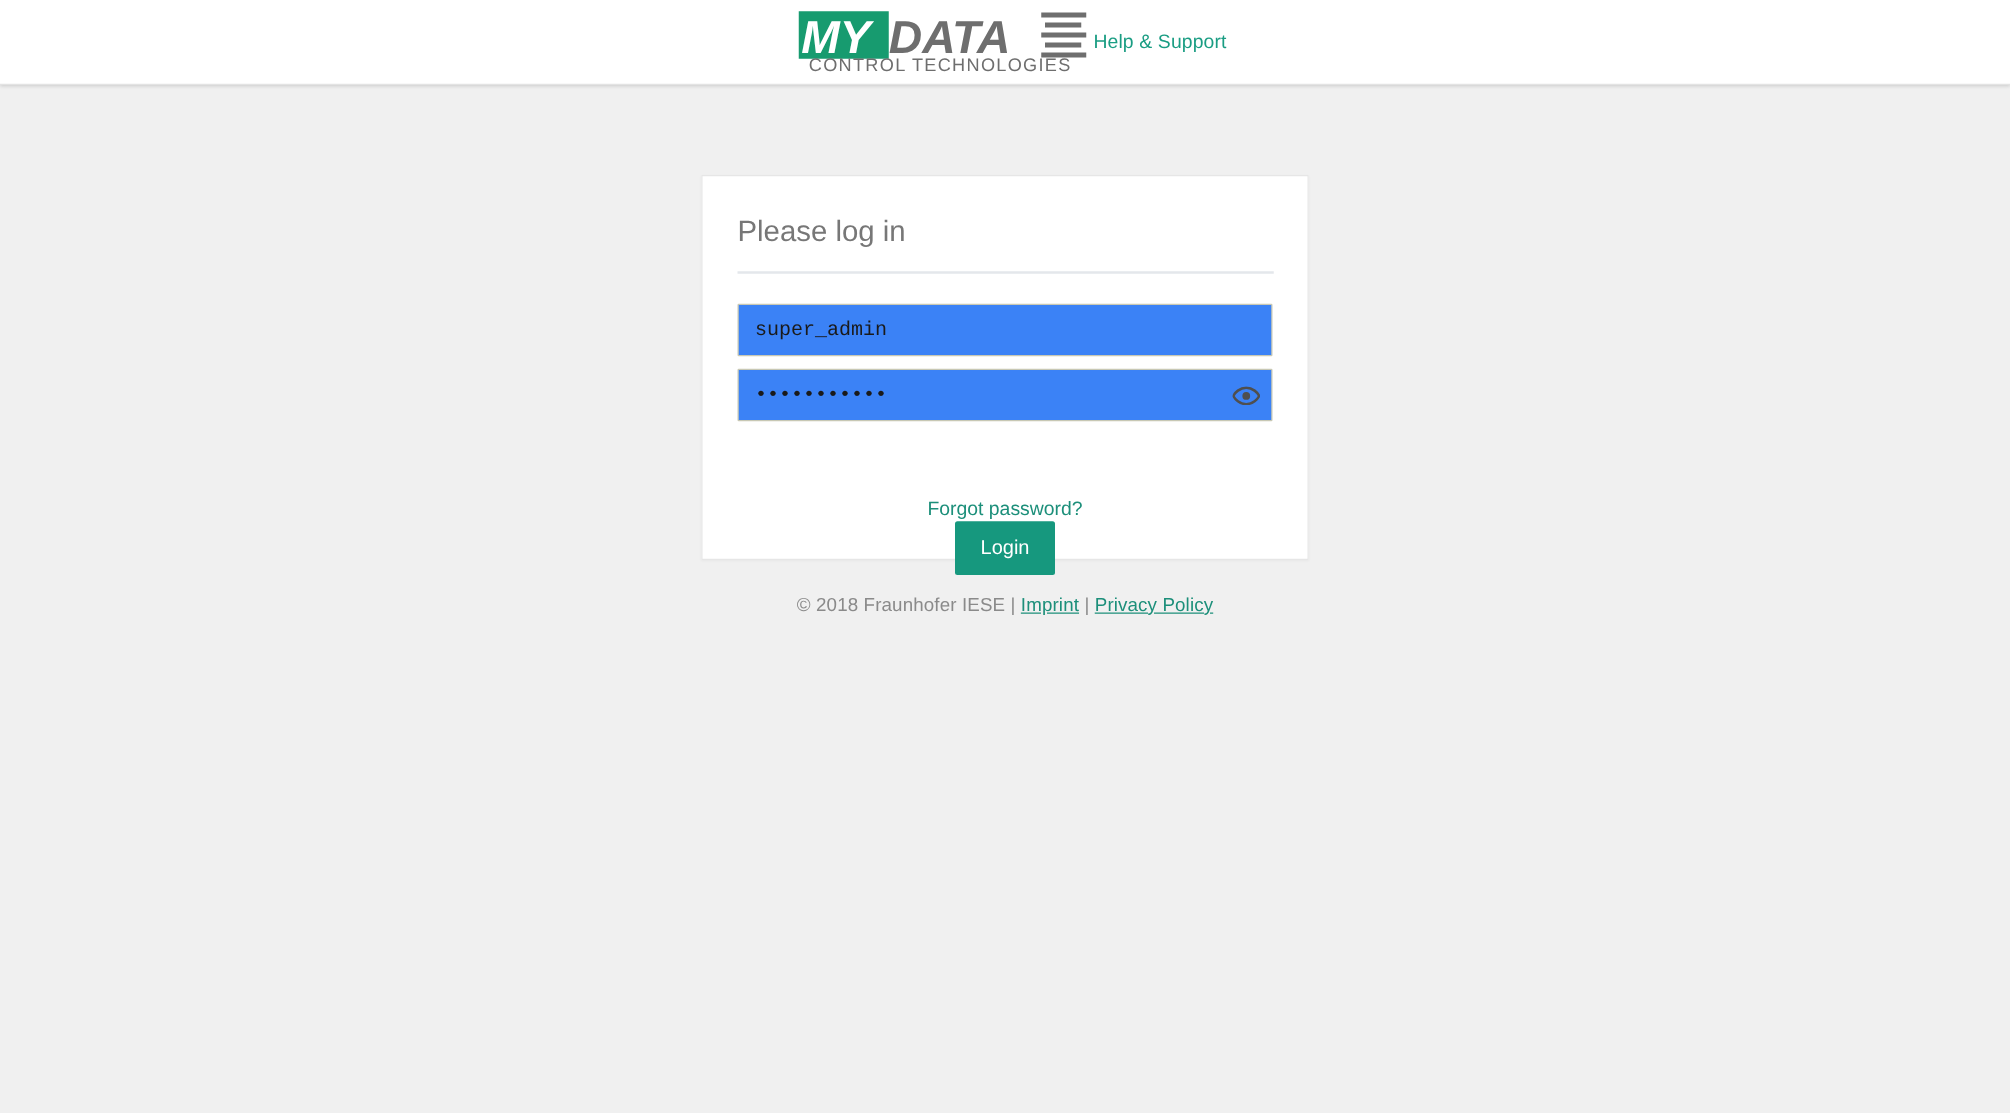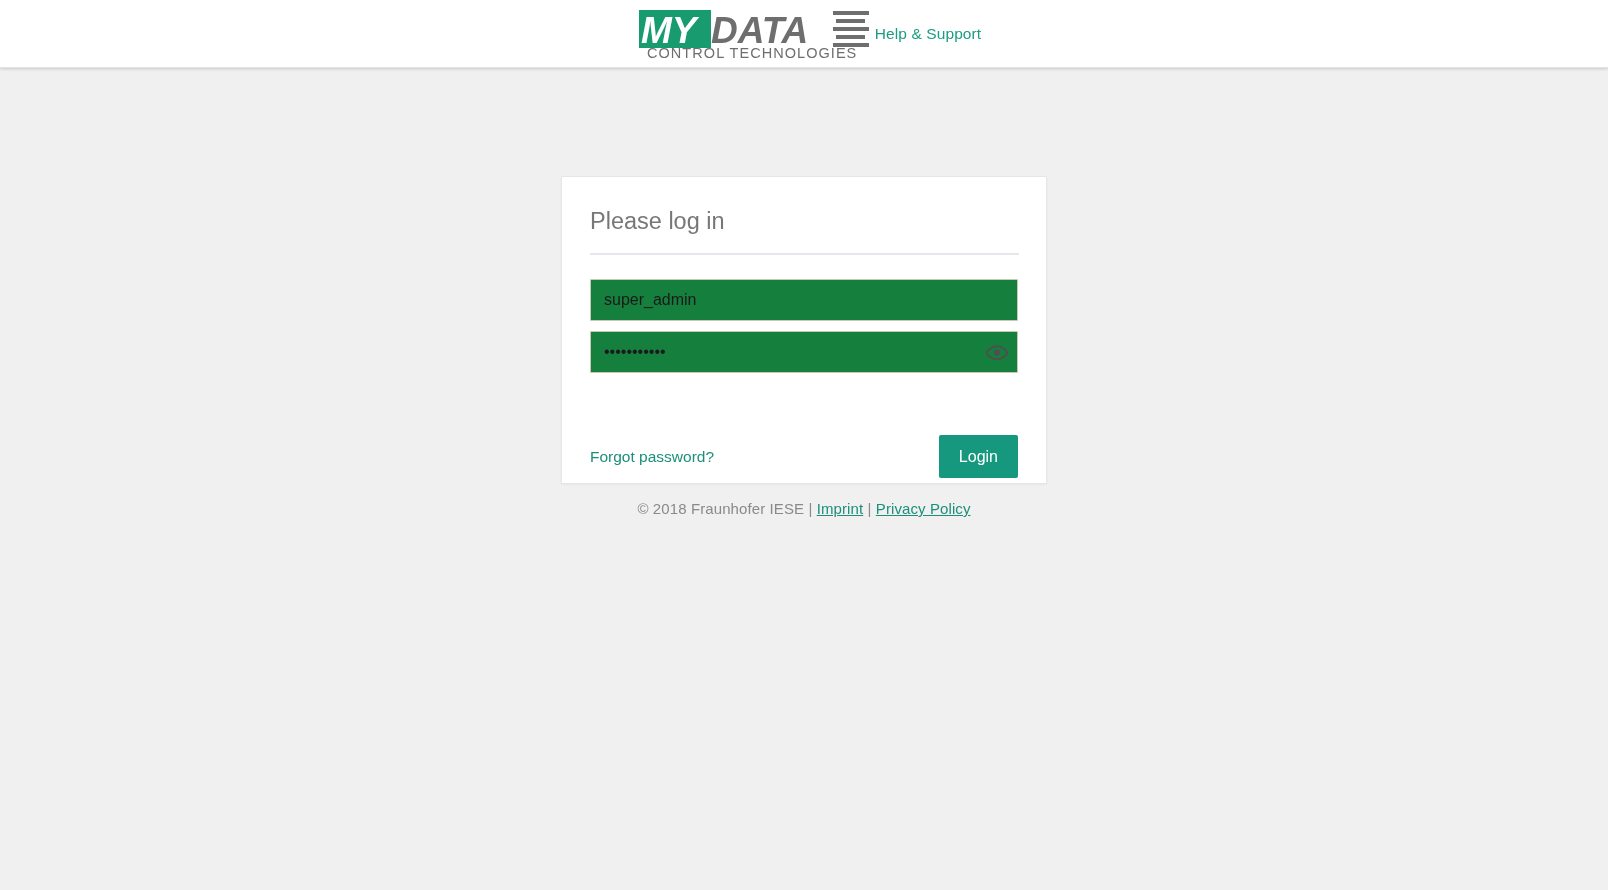--- a/index.html
+++ b/index.html
@@ -43,21 +43,21 @@
     letter-spacing: 0.1px;
     white-space: nowrap;
   }
 
   
   .main {
     width: 100%;
     height: 822px;
     background: #f0f0f0;
     box-sizing: border-box;
-    padding-top: 108px;
+    padding-top: 72px;
   }
 
   .card-wrap {
     width: 486px;
     margin: 0 auto;
   }
 
   .card {
     background: #ffffff;
     border: 1px solid #e6e6e6;
@@ -84,24 +84,24 @@
 
   .field {
     position: relative;
     margin-bottom: 10px;
   }
 
   .text-input {
     width: 100%;
     box-sizing: border-box;
     height: 42px;
-    background: #15803d;
+    background: #3b82f6;
     border: 1px solid #c8c8b4;
     border-radius: 1px;
-    font-family: Liberation Sans, sans-serif;
+    font-family: Liberation Mono, monospace;
     font-size: 16px;
     color: #1a1a1a;
     padding: 0 34px 0 13px;
     outline: none;
   }
   .text-input::placeholder { color: #9a9a8a; }
 
   .eye-btn {
     position: absolute;
     right: 9px;
@@ -115,20 +115,21 @@
     display: flex;
     align-items: center;
     justify-content: center;
   }
 
   .actions {
     display: flex;
     align-items: center;
     justify-content: space-between;
     margin-top: 62px;
+    flex-direction: column;
   }
 
   .forgot-link {
     color: #1c8f7a;
     font-size: 15.5px;
     text-decoration: none;
   }
 
   .login-btn {
     background: #16987e;
@@ -139,21 +140,21 @@
     font-size: 16px;
     padding: 0 20px;
     height: 43px;
     min-width: 77px;
     cursor: pointer;
     line-height: 43px;
   }
 
   .footer {
     text-align: center;
-    margin-top: 16px;
+    margin-top: 28px;
     font-size: 15px;
     color: #8a8a8a;
     letter-spacing: 0.1px;
   }
   .footer a {
     color: #1c8f7a;
     text-decoration: underline;
   }
   .footer .sep { color: #8a8a8a; }
 </style>

